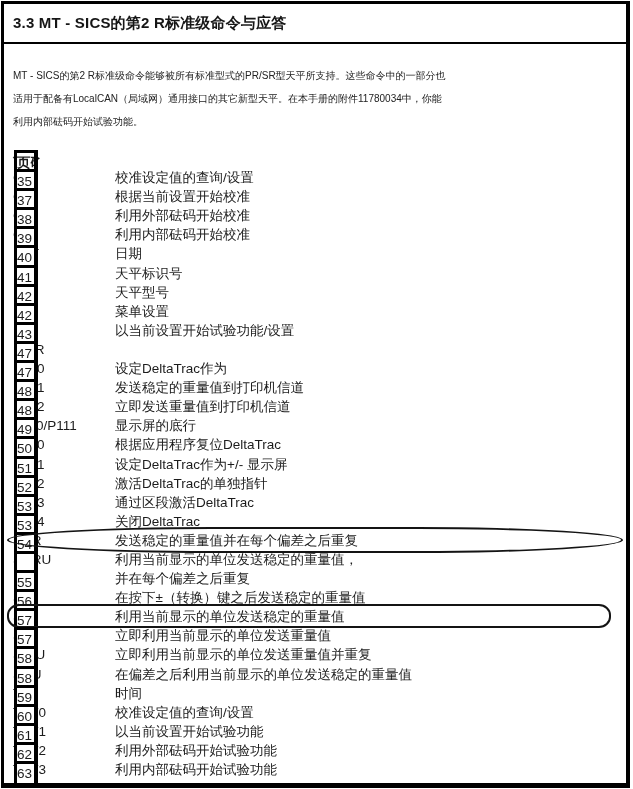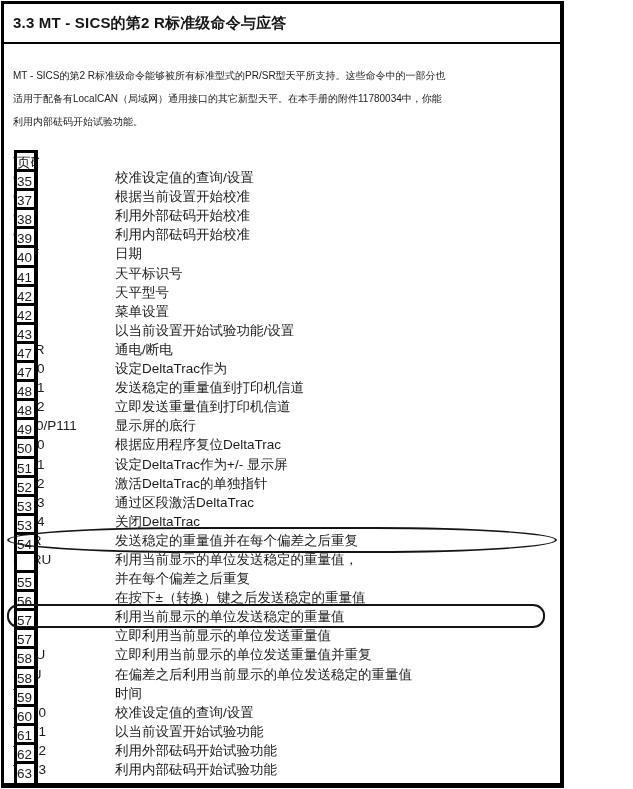--- a/index.html
+++ b/index.html
@@ -6,21 +6,21 @@
     margin: 0; padding: 0;
     width: 633px; height: 789px;
     background: #ffffff;
     font-family: "Liberation Sans", sans-serif;
     -webkit-font-smoothing: antialiased;
   }
   .page {
     position: absolute;
     left: 1px; top: 1px;
     box-sizing: border-box;
-    width: 563px; height: 787px;
+    width: 629px; height: 787px;
     border: 3px solid #000;
     border-right-width: 4px;
     border-bottom-width: 5px;
     background: #fff;
     color: #1c1c1c;
     overflow: hidden;
   }
   .title-box {
     border-bottom: 2px solid #000;
     padding: 10px 8px 9px 9px;
@@ -45,21 +45,21 @@
   }
   .row {
     position: relative;
     display: flex;
     align-items: baseline;
     white-space: nowrap;
   }
   .row .cmd  { width: 74px; flex: 0 0 auto; }
   .row .desc { flex: 1 1 auto; overflow: visible; margin-left: 28px; }
   .row .page { width: 24px; flex: 0 0 auto; text-align: left; }
-  .thead { font-weight: normal; color: #161616; justify-content: flex-end; }
+  .thead { font-weight: bold; color: #161616; justify-content: flex-end; }
   
   .circle {
     position: absolute;
     border: 2px solid #141414;
     pointer-events: none;
   }
   .circled-ellipse .circle {
     left: -6px; right: -21px; top: -4px; bottom: -3px;
     border-radius: 50% / 75%;
   }
@@ -129,21 +129,20 @@
     <span class="desc">菜单设置</span>
     <span class="page">42</span>
   </div>
         <div class="row">
     <span class="cmd">MW</span>
     <span class="desc">以当前设置开始试验功能/设置</span>
     <span class="page">43</span>
   </div>
         <div class="row">
     <span class="cmd">PWR</span>
-    <span class="desc">通电/断电</span>
     <span class="page">47</span>
   </div>
         <div class="row">
     <span class="cmd">P100</span>
     <span class="desc">设定DeltaTrac作为</span>
     <span class="page">47</span>
   </div>
         <div class="row">
     <span class="cmd">P101</span>
     <span class="desc">发送稳定的重量值到打印机信道</span>

